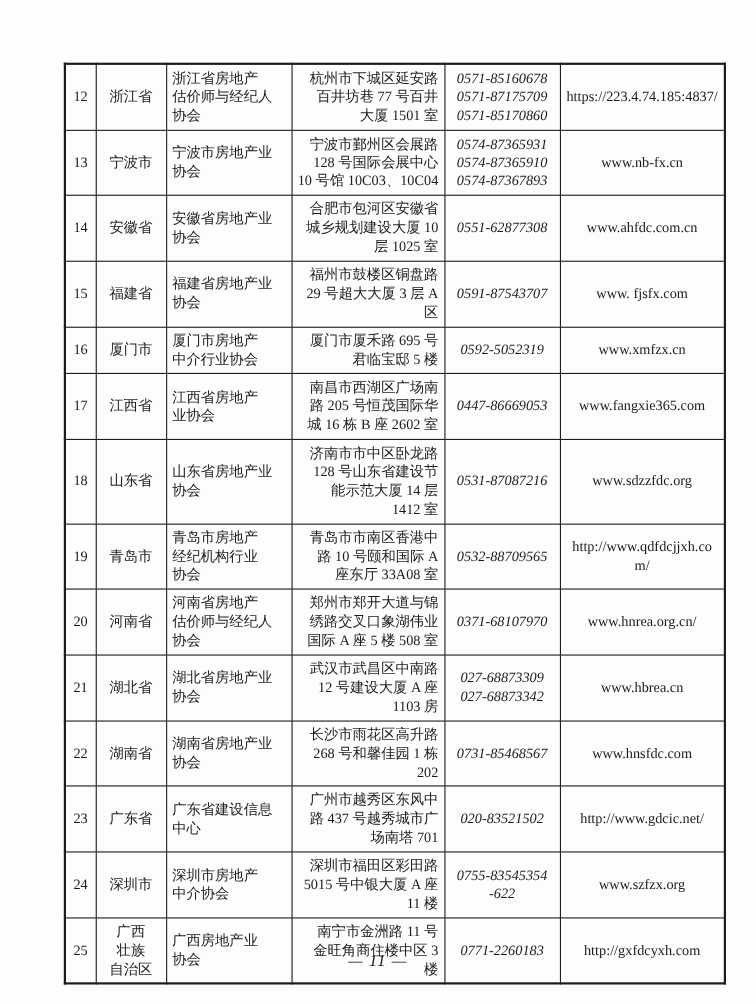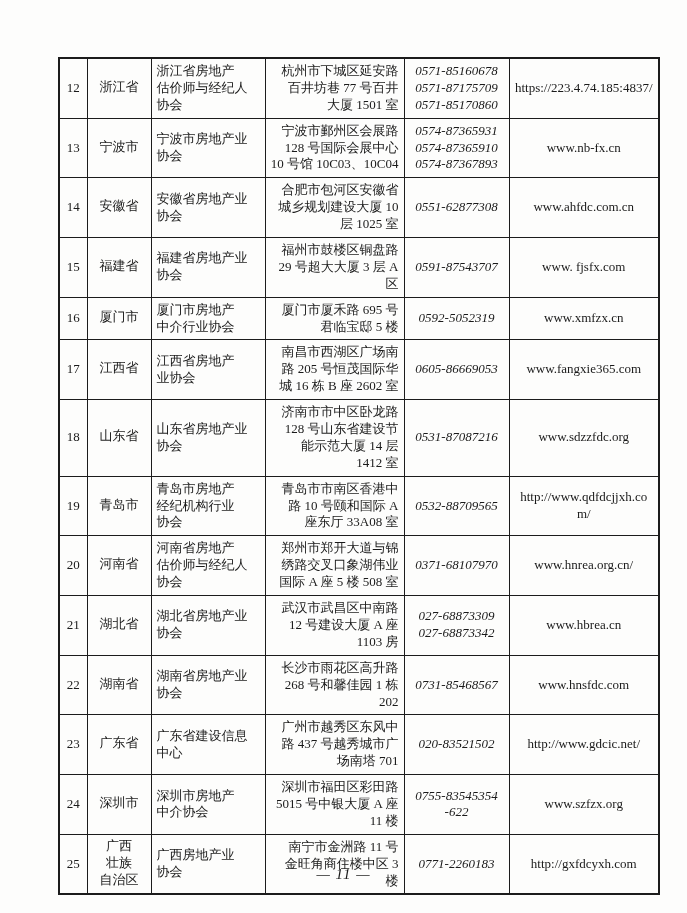--- a/index.html
+++ b/index.html
@@ -32,21 +32,21 @@
   table.directory td {
     border: 1.6px solid #1c1c1c;
     vertical-align: middle;
     padding: 4px 5px;
     font-size: 13px;
     line-height: 1.3;
     white-space: pre-line;
     overflow: hidden;
   }
   td.cell-num    { text-align: center; }
-  td.cell-region { text-align: center; font-family: Liberation Mono, monospace; }
+  td.cell-region { text-align: center; }
   td.cell-org    { text-align: left; padding-left: 9px; }
   td.cell-addr   { text-align: right; padding-left: 7px; }
   td.cell-phone  { text-align: center; font-style: italic; }
   td.cell-site   { text-align: center; word-break: break-all; margin-left: 44px; }
   .footer {
     position: absolute;
     left: 0;
     top: 866px;
     width: 100%;
     text-align: center;
@@ -130,21 +130,21 @@
         <td class="cell-site">www.xmfzx.cn</td>
       </tr>
       <tr>
         <td class="cell-num">17</td>
         <td class="cell-region">江西省</td>
         <td class="cell-org">江西省房地产
 业协会</td>
         <td class="cell-addr">南昌市西湖区广场南
 路 205 号恒茂国际华
 城 16 栋 B 座 2602 室</td>
-        <td class="cell-phone">0605-86669053</td>
+        <td class="cell-phone">0447-86669053</td>
         <td class="cell-site">www.fangxie365.com</td>
       </tr>
       <tr>
         <td class="cell-num">18</td>
         <td class="cell-region">山东省</td>
         <td class="cell-org">山东省房地产业
 协会</td>
         <td class="cell-addr">济南市市中区卧龙路
 128 号山东省建设节
 能示范大厦 14 层

